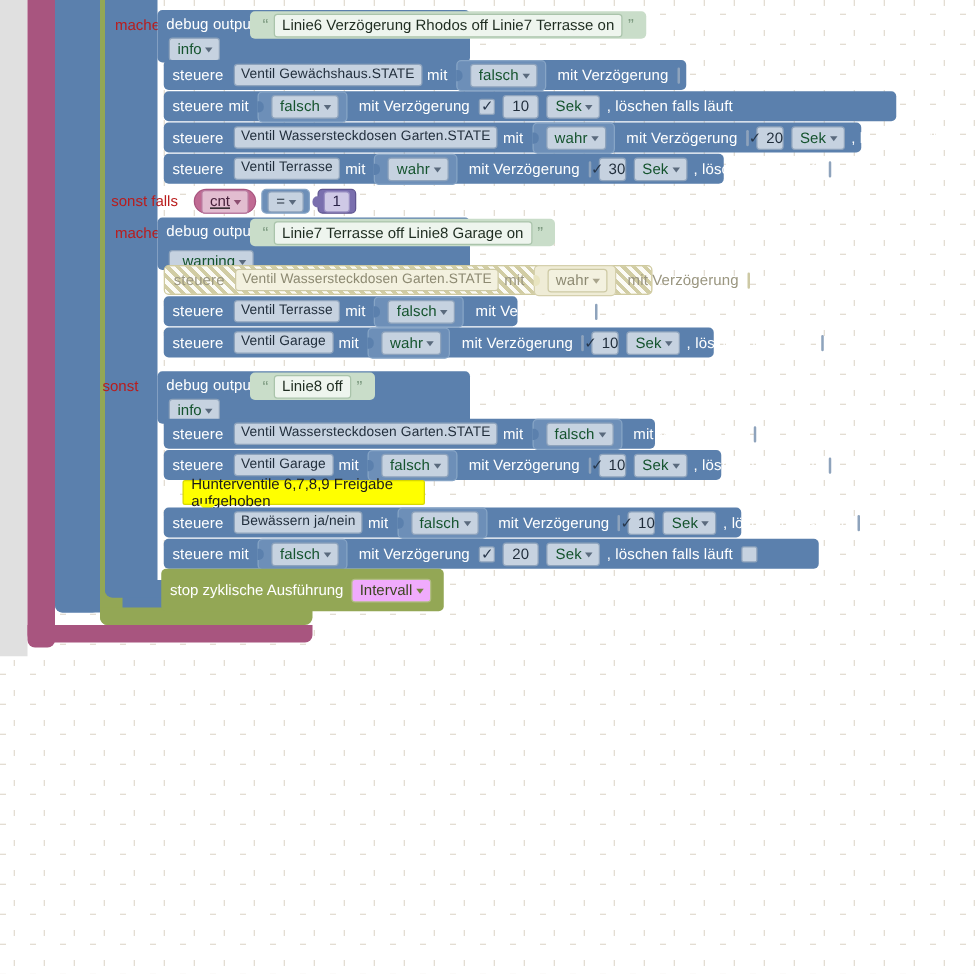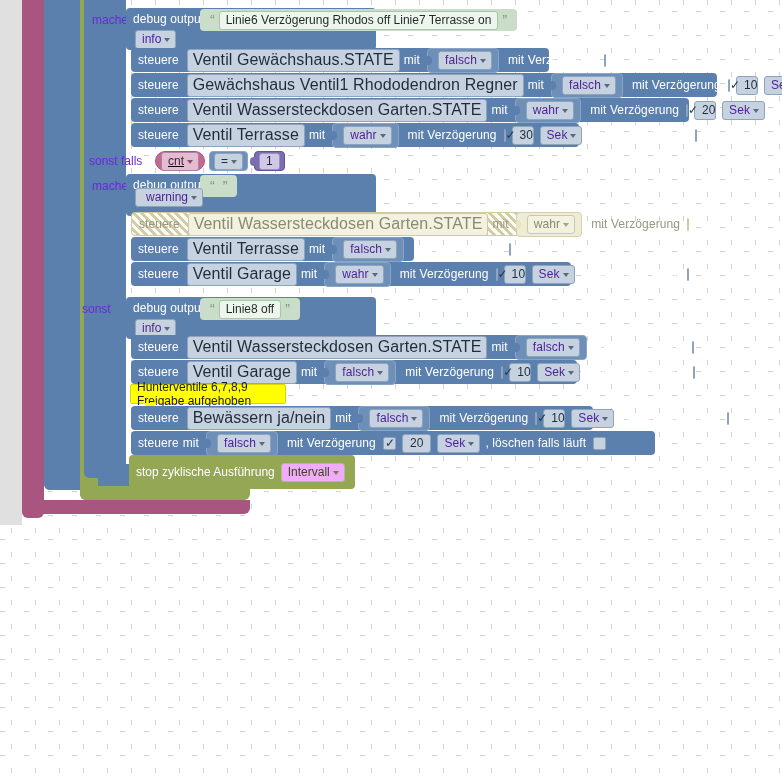--- a/index.html
+++ b/index.html
@@ -82,34 +82,34 @@
   .lbl { color: #ffffff; margin: 0 4px 0 0; }
   .disabled .lbl { color: #9a9680; }
 
   
   .field {
     background: #c6d2e0;
     color: #1f2c3a;
     border: 1px solid #8ea3bc;
     border-radius: 3px;
     padding: 2px 5px 3px;
-    font-size: 16px;
+    font-size: 11px;
     margin: 0 4px;
     line-height: 1;
   }
   .disabled .field {
     background: #f3f1df;
     color: #8d8a72;
     border-color: #cdc9a4;
   }
 
   
   .dd {
     background: #c6d2e0;
-    color: #4c1d95;
+    color: #14532d;
     border: 1px solid #8ea3bc;
     border-radius: 3px;
     padding: 2px 14px 3px 6px;
     font-size: 12px;
     margin: 0 3px;
     position: relative;
     line-height: 1;
   }
   .dd::after {
     content: "";
@@ -309,21 +309,21 @@
     border-radius: 3px;
     color: #2a2347;
     padding: 1px 6px 2px;
     font-size: 12px;
     line-height: 1;
   }
 
   
   .clause {
     position: absolute;
-    color: #6d28d9;
+    color: #b91c1c;
     font-size: 12px;
     line-height: 1;
   }
 </style>
 </head>
 <body>
 
 <div id="workspace"></div>
 
 <div id="gutter"></div>
@@ -359,21 +359,20 @@
   <span class="lbl">mit</span>
   <span class="socket">
     <span class="dd">falsch</span>
   </span>
   <span class="lbl" style="margin-left:6px;">mit Verzögerung</span>
   <span class="cb"></span>
 </div>
 
 <div class="stmt blk" style="left:131px; top:73px; width:586px;">
   <span class="lbl">steuere</span>
-  <span class="field">Gewächshaus Ventil1 Rhododendron Regner</span>
   <span class="lbl">mit</span>
   <span class="socket">
     <span class="dd">falsch</span>
   </span>
   <span class="lbl" style="margin-left:6px;">mit Verzögerung</span>
   <span class="cb on"></span>
   <span class="num">10</span>
   <span class="dd">Sek</span>
   <span class="lbl" style="margin-left:2px;">, löschen falls läuft</span>
 
@@ -423,23 +422,24 @@
   </span>
 </div>
 
 <div class="clause" style="left:92px; top:180px;">mache</div>
 
 <div class="blk blue" style="left:126px; top:174px; width:250px; height:42px; align-items:flex-start; padding-top:5px;">
   <span class="lbl">debug output</span>
 </div>
 <div class="strblk" style="left:200px; top:175px;">
   <span class="quote">“</span>
+  <span class="strfield">Linie7 Terrasse off Linie8 Garage on</span>
   <span class="quote">”</span>
 </div>
-<div class="dd" style="position:absolute; left:132px; top:188px;padding-left:10px;">warning</div>
+<div class="dd" style="position:absolute; left:132px; top:200px;padding-left:10px;">warning</div>
 
 <div class="stmt blk disabled" style="left:131px; top:212px; width:391px;">
   <span class="lbl">steuere</span>
   <span class="field">Ventil Wassersteckdosen Garten.STATE</span>
   <span class="lbl">mit</span>
   <span class="socket">
     <span class="dd">wahr</span>
   </span>
   <span class="lbl" style="margin-left:6px;">mit Verzögerung</span>
   <span class="cb"></span>
@@ -502,21 +502,21 @@
     <span class="dd">falsch</span>
   </span>
   <span class="lbl" style="margin-left:6px;">mit Verzögerung</span>
   <span class="cb on"></span>
   <span class="num">10</span>
   <span class="dd">Sek</span>
   <span class="lbl" style="margin-left:2px;">, löschen falls läuft</span>
   <span class="cb"></span>
 </div>
 
-<div class="comment" style="left:130px; top:384px; width:156px;">Hunterventile 6,7,8,9 Freigabe aufgehoben</div>
+<div class="comment" style="left:146px; top:384px; width:194px;">Hunterventile 6,7,8,9 Freigabe aufgehoben</div>
 
 <div class="stmt blk" style="left:131px; top:406px; width:462px;">
   <span class="lbl">steuere</span>
   <span class="field">Bewässern ja/nein</span>
   <span class="lbl">mit</span>
   <span class="socket">
     <span class="dd">falsch</span>
   </span>
   <span class="lbl" style="margin-left:6px;">mit Verzögerung</span>
   <span class="cb on"></span>

